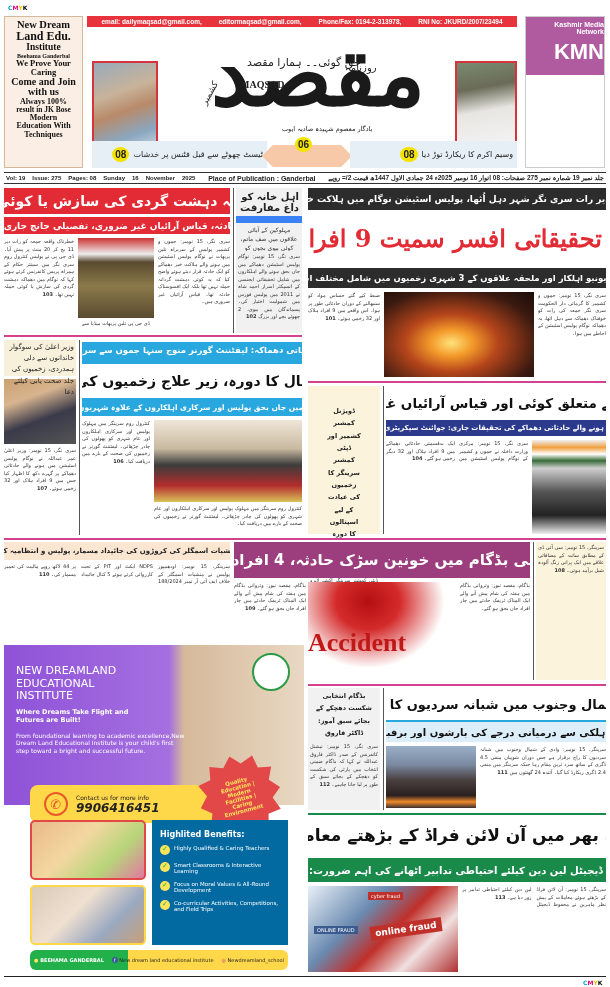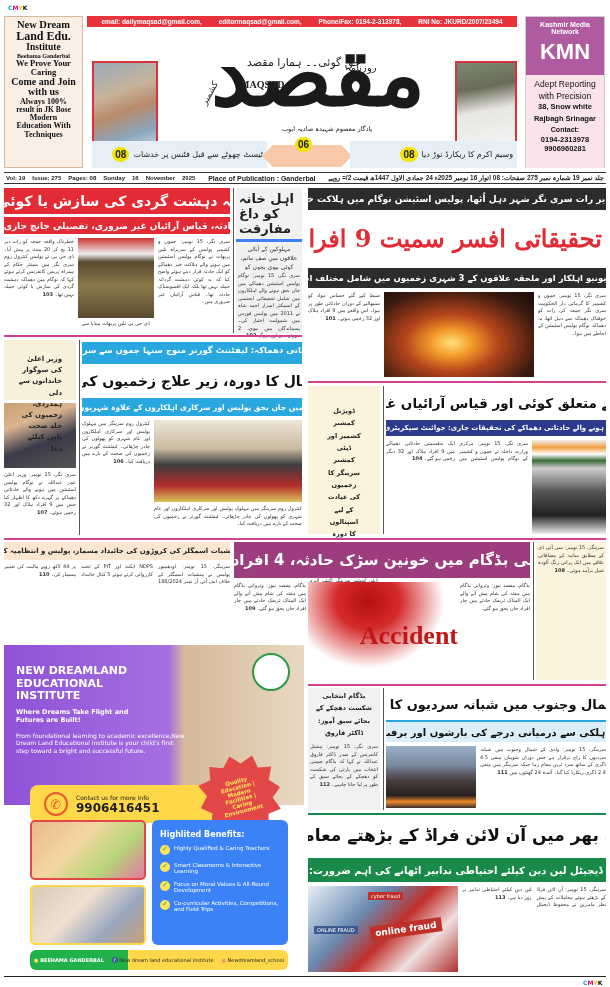--- a/index.html
+++ b/index.html
@@ -22,34 +22,34 @@
 .logo .tag2{position:absolute;left:170px;top:32px;font-size:10px;direction:rtl}
 .logo .en{position:absolute;left:65px;top:49px;font-size:10px;font-family:"Liberation Serif",serif;font-weight:bold}
 .logo .kash{position:absolute;left:22px;top:58px;font-size:9px;transform:rotate(-60deg);direction:rtl}
 .logo .yad{position:absolute;left:107px;top:95px;font-size:6.5px;direction:rtl}
 .strip{top:141px;height:27px;background:#e6eff6;display:flex;align-items:center;direction:rtl;font-size:8px;padding:0 4px;gap:4px}
 .badge{background:#f4e300;border-radius:50%;font-family:"Liberation Sans",sans-serif;font-weight:bold;font-size:10px;padding:2px 3px;direction:ltr}
 .hex{left:262px;top:145px;width:90px;height:22px;background:#f7c9a9;clip-path:polygon(12% 0,88% 0,100% 50%,88% 100%,12% 100%,0 50%)}
 .hexnum{left:295px;top:137px}
 
 .kmn{left:525px;top:16px;width:80px;height:152px;border:1px solid #ccc}
-.kmn .top{height:58px;background:#b05aa0;color:#fff;text-align:center;position:relative}
+.kmn .top{height:58px;background:#b05aa0;color:#fff;text-align:right;position:relative}
 .kmn .arc{position:absolute;top:4px;left:0;width:100%;font-size:7px;font-family:"Liberation Sans",sans-serif;font-weight:bold}
 .kmn .k{position:absolute;top:22px;width:100%;font-size:22px;font-weight:bold;font-family:"Liberation Sans",sans-serif}
 .kmn .bot{background:#fbe3ea;height:93px;text-align:center;font-family:"Liberation Sans",sans-serif;color:#111;padding-top:2px}
 
 .dateline{left:4px;top:172px;width:602px;height:12px;border-top:1px solid #333;border-bottom:1px solid #333;display:flex;align-items:center;justify-content:space-between;font-size:6px;font-family:"Liberation Sans",sans-serif;font-weight:bold;padding:0 2px}
 
 .hl{font-weight:bold;color:#fff;display:flex;align-items:center;justify-content:center;direction:rtl;white-space:nowrap;overflow:hidden}
 .col{font-size:5px;line-height:1.5;color:#333;direction:rtl;text-align:justify;overflow:hidden}
 .num{font-weight:bold}
 .rule-pink{height:2px;background:#d4418e}
 .vr{width:1px;background:#555}
 .img{overflow:hidden}
-.ad2 .h{font-family:"DejaVu Sans",sans-serif;font-weight:bold;color:#fff;font-size:11px;line-height:1.15}
+.ad2 .h{font-family:"DejaVu Sans",sans-serif;font-weight:normal;color:#fff;font-size:11px;line-height:1.15}
 </style>
 </head>
 <body>
 
 <div class="abs cmyk" style="left:8px;top:4px"><span class="c">C</span><span class="m">M</span><span class="y">Y</span><span class="k">K</span></div>
 
 <div class="abs lad">
   <div style="font-size:10.5px">New Dream</div>
   <div style="font-size:12px">Land Edu.</div>
   <div style="font-size:9.5px">Institute</div>
@@ -93,29 +93,20 @@
 <div class="abs strip" style="left:350px;width:167px">
   <span>وسیم اکرم کا ریکارڈ توڑ دیا</span>
   <span class="badge">08</span>
 </div>
 
 <div class="abs kmn">
   <div class="top">
     <div class="arc">Kashmir Media Network</div>
     <div class="k">KMN</div>
   </div>
-  <div class="bot">
-    <div style="font-size:8.5px;margin-top:2px">Adept Reporting</div>
-    <div style="font-size:8.5px;margin-top:2px">with Precision</div>
-    <div style="font-size:7.5px;font-weight:bold;margin-top:1px">38, Snow white</div>
-    <div style="font-size:7.5px;font-weight:bold;margin-top:3px">Rajbagh Srinagar</div>
-    <div style="font-size:7px;font-weight:bold;margin-top:3px">Contact:</div>
-    <div style="font-size:7.5px;font-weight:bold;margin-top:2px">0194-2313978</div>
-    <div style="font-size:7.5px;font-weight:bold">9906960281</div>
-  </div>
 </div>
 
 <div class="abs dateline">
   <span style="display:flex;gap:7px">
     <span>Vol: 19</span>
     <span>Issue: 275</span>
     <span>Pages: 08</span>
     <span>Sunday</span>
     <span>16</span>
     <span>November</span>
@@ -128,36 +119,36 @@
 <div class="abs hl" style="left:4px;top:188px;width:226px;height:26px;background:#e32b36;font-size:14px">نوگام دھماکہ دہشت گردی کی سازش یا کوئی حملہ نہیں</div>
 <div class="abs hl" style="left:4px;top:216px;width:226px;height:18px;background:#e32b36;font-size:9px;border-top:1px solid #fff">محض ایک حادثہ، قیاس آرائیاں غیر ضروری، تفصیلی جانچ جاری: ڈی جی پی</div>
 <div class="abs col" style="left:4px;top:238px;width:70px;height:90px"><span>خطرناک واقعہ جمعہ کو رات دیر 11 بج کر 20 منٹ پر پیش آیا۔ ڈی جی پی نے پولیس کنٹرول روم سری نگر میں سینئر حکام کے ہمراہ پریس کانفرنس کرتے ہوئے کہا کہ نوگام میں دھماکہ دہشت گردی کی سازش یا کوئی حملہ نہیں تھا۔</span> <span class="num">103</span></div>
 <div class="abs img" style="left:78px;top:238px;width:76px;height:80px;background:linear-gradient(180deg,#c33 0%,#eee 20%,#5a4a30 30%,#8a7a4a 60%,#5a4a30 100%)"></div>
 <div class="abs col" style="left:78px;top:320px;width:76px;height:8px;text-align:center">ڈی جی پی نلین پربھات میڈیا سے بات کرتے ہوئے</div>
 <div class="abs col" style="left:158px;top:238px;width:72px;height:90px">سری نگر، 15 نومبر: جموں و کشمیر پولیس کے سربراہ نلین پربھات نے نوگام پولیس اسٹیشن میں ہونے والے ہلاکت خیز دھماکے کو ایک حادثہ قرار دیتے ہوئے واضح کیا کہ یہ کوئی دہشت گردانہ حملہ نہیں تھا بلکہ ایک افسوسناک حادثہ تھا۔ قیاس آرائیاں غیر ضروری ہیں۔</div>
 
 <div class="abs vr" style="left:233px;top:188px;height:145px"></div>
 
 <div class="abs" style="left:236px;top:188px;width:66px;height:145px;background:#f1f1f1">
-  <div class="rtl" style="font-size:13px;font-weight:bold;padding:3px;text-align:left;border-bottom:3px solid #3b82f6">اہل خانہ کو داغ مفارقت</div>
+  <div class="rtl" style="font-size:10px;font-weight:bold;padding:3px;text-align:right;border-bottom:7px solid #3b82f6">اہل خانہ کو داغ مفارقت</div>
   <div class="col" style="font-size:6px;padding:2px;height:28px;text-align:center">مہلوکین کے آبائی علاقوں میں صف ماتم، کوئی بیوی بچوں کو کوئی والدین کو چھوڑ گیا</div>
   <div class="col" style="padding:2px;height:100px"><span>سری نگر، 15 نومبر: نوگام پولیس اسٹیشن دھماکے میں جاں بحق ہونے والے اہلکاروں میں شامل تحقیقاتی ایجنسی کے انسپکٹر اسرار احمد شاہ نے 2011 میں پولیس فورس میں شمولیت اختیار کی۔ پسماندگان میں بیوی، 2 چھوٹے بچے اور بزرگ</span> <span class="num">102</span></div>
 </div>
 
 <div class="abs hl" style="left:308px;top:188px;width:298px;height:22px;background:#2c2c2c;font-size:9px">جمعہ کو دیر رات سری نگر شہر دہل اُٹھا، پولیس اسٹیشن نوگام میں ہلاکت خیز دھماکہ</div>
 <div class="abs hl" style="left:308px;top:212px;width:298px;height:52px;color:#e32b36;font-size:24px;font-family:'DejaVu Serif',serif">جواں سال تحقیقاتی افسر سمیت 9 افراد جاں بحق</div>
 <div class="abs hl" style="left:308px;top:268px;width:298px;height:20px;background:#2c2c2c;font-size:8.5px">27 پولیس اہلکار، 2 ریونیو اہلکار اور ملحقہ علاقوں کے 3 شہری زخمیوں میں شامل مختلف اسپتالوں میں زیر علاج</div>
 <div class="abs col" style="left:308px;top:292px;width:72px;height:85px"><span>ضبط کیے گئے حساس مواد کو سنبھالنے کے دوران حادثاتی طور پر ہوا۔ اس واقعے میں 9 افراد ہلاک اور 32 زخمی ہوئے۔</span> <span class="num">101</span></div>
 <div class="abs img" style="left:384px;top:292px;width:150px;height:85px;background:radial-gradient(ellipse at 45% 60%,#ffe27a 0%,#f39a2a 18%,#b5451b 40%,#3a1a10 75%,#1a0c08 100%)"></div>
 <div class="abs col" style="left:538px;top:292px;width:68px;height:85px">سری نگر، 15 نومبر: جموں و کشمیر کا گرمائی دار الحکومت سری نگر جمعہ کی رات کو خوفناک دھماکہ سے دہل اٹھا، یہ دھماکہ نوگام پولیس اسٹیشن کے احاطے میں ہوا۔</div>
 
 <div class="abs rule-pink" style="left:4px;top:335px;width:298px"></div>
 
 <div class="abs" style="left:4px;top:340px;width:72px;height:195px">
-  <div class="rtl" style="font-size:7px;font-weight:bold;line-height:1.6;background:#f7f1dc;padding:14px;height:60px">وزیر اعلیٰ کی سوگوار خاندانوں سے دلی ہمدردی، زخمیوں کی جلد صحت یابی کیلئے دعا</div>
+  <div class="rtl" style="font-size:7px;font-weight:normal;line-height:1.6;background:#f7f1dc;padding:2px;height:36px">وزیر اعلیٰ کی سوگوار خاندانوں سے دلی ہمدردی، زخمیوں کی جلد صحت یابی کیلئے دعا</div>
   <div class="img" style="height:65px;margin-top:3px;background:linear-gradient(160deg,#c9a070 0%,#d8b590 30%,#3a3a4a 60%,#555 100%)"></div>
   <div class="col" style="height:70px;margin-top:3px"><span>سری نگر، 15 نومبر: وزیر اعلیٰ عمر عبداللہ نے نوگام پولیس اسٹیشن میں ہونے والے حادثاتی دھماکے پر گہرے دکھ کا اظہار کیا جس میں 9 افراد ہلاک اور 32 زخمی ہوئے۔</span> <span class="num">107</span></div>
 </div>
 <div class="abs vr" style="left:79px;top:340px;height:195px"></div>
 
 <div class="abs hl" style="left:82px;top:342px;width:220px;height:22px;background:#29a8e0;font-size:8.5px;align-items:flex-start;padding-top:3px">نوگام حادثاتی دھماکہ: لیفٹننٹ گورنر منوج سنہا جموں سے سرینگر پہنچے</div>
 <div class="abs hl" style="left:82px;top:366px;width:220px;height:30px;color:#111;font-size:14px">مقامی اسپتال کا دورہ، زیر علاج زخمیوں کی عیادت کی</div>
 <div class="abs hl" style="left:82px;top:398px;width:220px;height:18px;background:#29a8e0;font-size:7.5px">پولیس ہیڈ کوارٹر میں جاں بحق پولیس اور سرکاری اہلکاروں کے علاوہ شہریوں کو خراج پیش کیا</div>
 <div class="abs col" style="left:82px;top:420px;width:68px;height:110px"><span>کنٹرول روم سرینگر میں مہلوک پولیس اور سرکاری اہلکاروں اور عام شہری کو پھولوں کی چادر چڑھائی۔ لیفٹننٹ گورنر نے زخمیوں کی صحت کے بارے میں دریافت کیا۔</span> <span class="num">106</span></div>
 <div class="abs img" style="left:154px;top:420px;width:148px;height:82px;background:linear-gradient(180deg,#efe6d8 0%,#c9b9a0 35%,#3c3c3c 55%,#b32d2d 80%,#d8c25a 100%)"></div>
@@ -174,21 +165,21 @@
 <div class="abs col" style="left:386px;top:440px;width:142px;height:94px;column-count:2;column-gap:4px"><span>سری نگر، 15 نومبر: مرکزی وزارت داخلہ نے جموں و کشمیر کے نوگام پولیس اسٹیشن میں ایک بدقسمتی حادثاتی دھماکے میں 9 افراد ہلاک اور 32 دیگر زخمی ہو گئے۔</span> <span class="num">104</span></div>
 <div class="abs img" style="left:532px;top:440px;width:74px;height:94px;background:linear-gradient(180deg,#eee 0%,#f0a040 8%,#fff 15%,#3a6c3a 22%,#cfcfcf 30%,#555 55%,#222 80%,#eee 100%)"></div>
 
 <div class="abs rule-pink" style="left:4px;top:538px;width:602px"></div>
 <div class="abs hl" style="left:4px;top:542px;width:226px;height:18px;background:#fbe6d2;color:#222;font-size:7px">اودھمپور میں منشیات اسمگلر کی کروڑوں کی جائیداد مسمار، پولیس و انتظامیہ کی بڑی کارروائی</div>
 <div class="abs col" style="left:4px;top:563px;width:226px;height:70px;column-count:3;column-gap:5px"><span>سرینگر، 15 نومبر: اودھمپور پولیس نے منشیات اسمگلر کے خلاف ایف آئی آر نمبر 188/2024 NDPS ایکٹ اور PIT کے تحت کارروائی کرتے ہوئے 5 کنال جائیداد پر 44 لاکھ روپے مالیت کی تعمیر مسمار کی۔</span> <span class="num">110</span></div>
 
 <div class="abs hl" style="left:234px;top:542px;width:296px;height:36px;background:#9c3d7d;font-size:15px">وتروانی بڈگام میں خونین سڑک حادثہ، 4 افراد ہلاک</div>
 <div class="abs col" style="left:234px;top:582px;width:72px;height:52px;background:#fff"><span>بڈگام، مقصد نیوز: وتروانی بڈگام میں ہفتہ کی شام پیش آنے والے ایک المناک ٹریفک حادثے میں چار افراد جاں بحق ہو گئے۔</span> <span class="num">109</span></div>
 <div class="abs img" style="left:308px;top:582px;width:150px;height:98px;background:radial-gradient(ellipse at 40% 20%,#b50f12 0%,#d42a2a 25%,#fff 60%)">
-  <div style="position:absolute;bottom:29px;width:100%;text-align:right;font-family:'Liberation Serif',serif;font-weight:bold;font-size:26px;color:#c01818">Accident</div>
+  <div style="position:absolute;bottom:22px;width:100%;text-align:left;font-family:'Liberation Serif',serif;font-weight:bold;font-size:26px;color:#c01818">Accident</div>
 </div>
 <div class="abs col" style="left:460px;top:582px;width:70px;height:98px">بڈگام، مقصد نیوز: وتروانی بڈگام میں ہفتہ کی شام پیش آنے والے ایک المناک ٹریفک حادثے میں چار افراد جاں بحق ہو گئے۔</div>
 <div class="abs vr" style="left:533px;top:542px;height:138px"></div>
 <div class="abs" style="left:536px;top:542px;width:70px;height:138px;background:#fbf3dc">
   <div class="col" style="padding:2px;height:95px"><span>سرینگر، 15 نومبر: سی آئی ڈی کے مطابق سانبہ کے مضافاتی علاقے میں ایک پرانی زنگ آلودہ شیل برآمد ہوئی۔</span> <span class="num">108</span></div>
 </div>
 
 <div class="abs ad2" style="left:4px;top:645px;width:300px;height:340px;background:#fff">
   <div style="position:absolute;left:0;top:0;width:300px;height:160px;background:linear-gradient(90deg,#8f52d8 0%,#a56fe0 55%,#d5b99a 60%,#e9d8c3 100%)"></div>
   <div style="position:absolute;left:12px;top:20px;width:180px">
@@ -196,34 +187,34 @@
     <div class="h">EDUCATIONAL</div>
     <div class="h">INSTITUTE</div>
     <div style="font-size:6.5px;font-weight:bold;color:#fff;margin-top:5px;width:130px">Where Dreams Take Flight and Futures are Built!</div>
     <div style="font-size:6px;color:#fff;margin-top:8px;width:170px;line-height:1.25">From foundational learning to academic excellence,New Dream Land Educational Institute is your child's first step toward a bright and successful future.</div>
   </div>
   <div style="position:absolute;left:248px;top:8px;width:38px;height:38px;border-radius:50%;background:#fff;border:2px solid #2a9a44"></div>
   <div style="position:absolute;left:26px;top:140px;width:190px;height:38px;background:#ffd84a;border-radius:8px;display:flex;align-items:center;gap:8px;padding-left:14px">
     <div style="width:24px;height:24px;border-radius:50%;border:2px solid #e85a2a;color:#e85a2a;display:flex;align-items:center;justify-content:center;font-size:13px">✆</div>
     <div>
       <div style="font-size:6px">Contact us for more info</div>
-      <div style="font-size:12px;font-weight:bold;">9906416451</div>
+      <div style="font-size:12px;font-weight:bold;font-style:italic">9906416451</div>
     </div>
   </div>
   <div style="position:absolute;left:195px;top:110px;width:82px;height:82px;background:#e24848;clip-path:polygon(50% 0,61% 12%,77% 6%,80% 22%,96% 25%,89% 40%,100% 52%,88% 62%,94% 78%,78% 80%,74% 96%,60% 89%,50% 100%,40% 89%,26% 96%,22% 80%,6% 78%,12% 62%,0 52%,11% 40%,4% 25%,20% 22%,23% 6%,39% 12%);color:#ffe45a;font-size:5.5px;font-weight:bold;text-align:center;display:flex;flex-direction:column;justify-content:center;transform:rotate(-15deg)">
     <span>Quality</span>
       <span>Education |</span>
       <span>Modern</span>
       <span>Facilities |</span>
       <span>Caring</span>
       <span>Environment</span>
   </div>
   <div style="position:absolute;left:26px;top:175px;width:116px;height:60px;border:2px solid #e24848;border-radius:5px;background:linear-gradient(135deg,#e9b98a,#f3d7a0 40%,#b8d57a 70%,#e07aa0)"></div>
   <div style="position:absolute;left:26px;top:240px;width:116px;height:60px;border:2px solid #ffd84a;border-radius:5px;background:linear-gradient(135deg,#d9cbb8,#f0e0d0 40%,#9aa8c0 70%,#c8a078)"></div>
-  <div style="position:absolute;left:148px;top:175px;width:136px;height:125px;background:#3b82f6;border-radius:6px;color:#fff;padding:10px 8px">
+  <div style="position:absolute;left:148px;top:175px;width:136px;height:125px;background:#0369a1;border-radius:0;color:#fff;padding:10px 8px">
     <div style="font-size:8px;font-weight:bold;margin-bottom:6px">Highlited Benefits:</div>
     <div style="display:flex;gap:4px;font-size:5.5px;margin-bottom:7px">
         <span style="background:#ffe45a;color:#22b04b;border-radius:50%;width:10px;height:10px;flex:none;text-align:center;font-size:7px">✓</span>
         <span>Highly Qualified &amp; Caring Teachers</span>
       </div>
     <div style="display:flex;gap:4px;font-size:5.5px;margin-bottom:7px">
         <span style="background:#ffe45a;color:#22b04b;border-radius:50%;width:10px;height:10px;flex:none;text-align:center;font-size:7px">✓</span>
         <span>Smart Classrooms &amp; Interactive Learning</span>
       </div>
     <div style="display:flex;gap:4px;font-size:5.5px;margin-bottom:7px">

